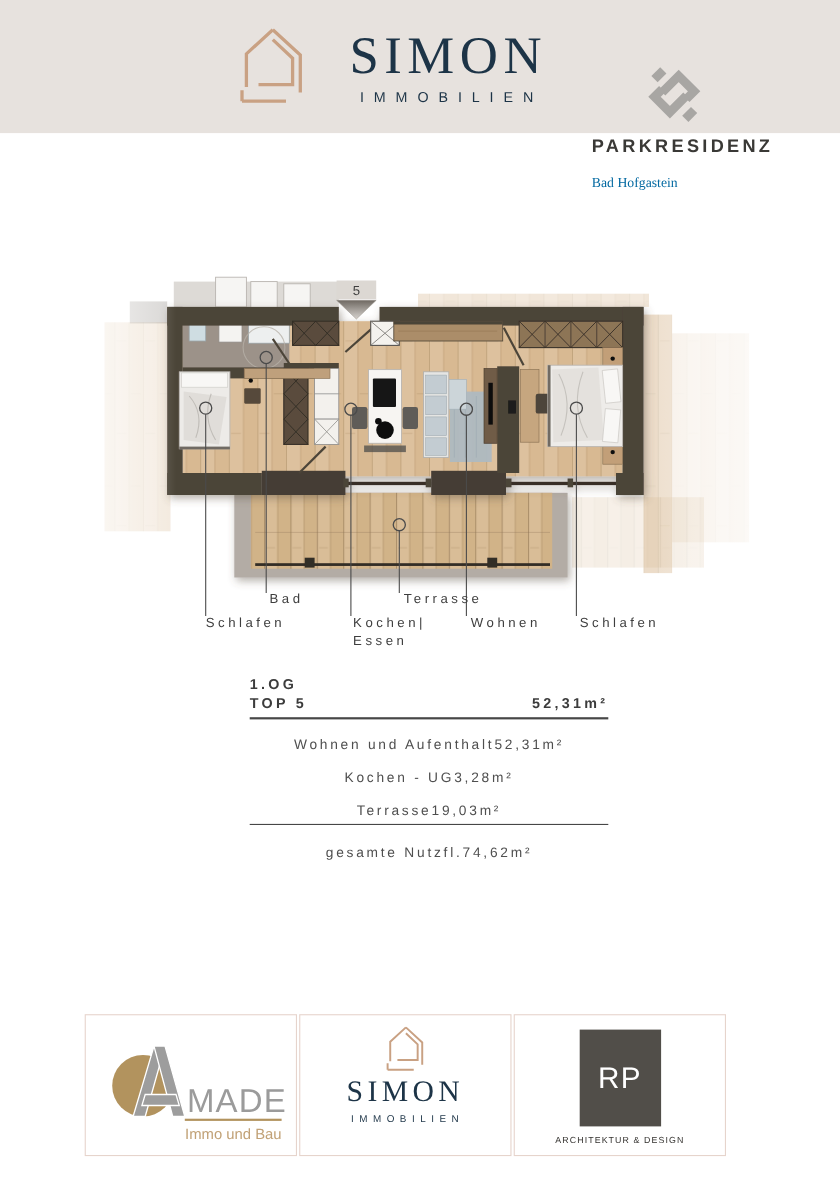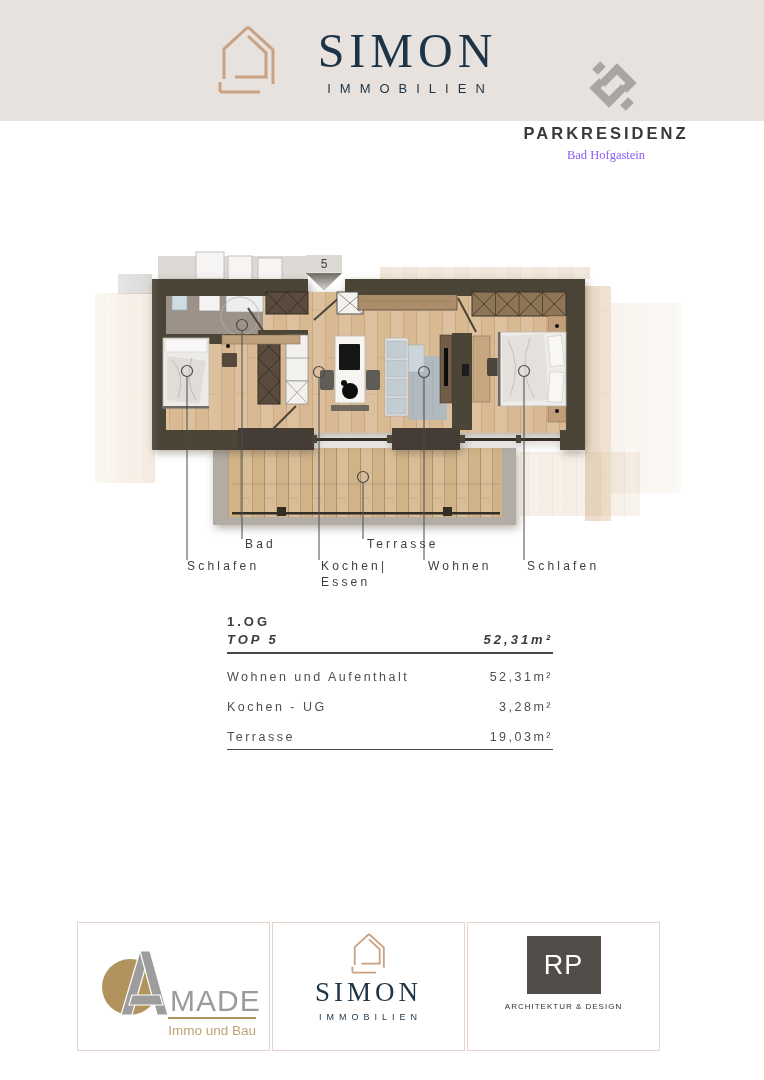--- a/index.html
+++ b/index.html
@@ -11,58 +11,57 @@
   
   .header-band { position:absolute; left:0; top:0; width:764px; height:121px; background:#e7e2de; }
   .brand-house { position:absolute; left:216px; top:22px; width:64px; height:74px; }
   .brand-text { position:absolute; left:305px; top:26px; width:205px; text-align:center; }
   .brand-name {
     font-family:"Liberation Serif", serif; font-size:48px; line-height:50px;
     color:#1d3447; letter-spacing:5px; font-weight:500;
   }
   .brand-sub { font-size:13px; letter-spacing:9px; color:#1d3447; margin-top:5px; padding-left:6px; }
   .knot { position:absolute; left:584px; top:57px; width:58px; height:58px; }
-  .project { position:absolute; left:514px; top:124px; width:184px; text-align:center; }
+  .project { position:absolute; left:538px; top:124px; width:184px; text-align:left; }
   .project-name { font-size:16.5px; font-weight:bold; letter-spacing:3px; color:#3a3936; }
-  .project-loc  { font-family:"Liberation Serif", serif; font-size:12.5px; color:#8b5cf6; margin-top:5px; }
+  .project-loc  { font-family:"Liberation Serif", serif; font-size:12.5px; color:#0369a1; margin-top:16px; }
   
   .plan { position:absolute; left:0; top:248px; width:764px; height:352px; }
   .plan text { font-family:"Liberation Sans", sans-serif; }
   .room-label { font-size:12px; letter-spacing:3.2px; fill:#3e3e3e; }
   
   .area-table { position:absolute; left:212px; top:614px; width:326px; color:#4a4a4a;margin-left:15px; }
   .t-floor { font-size:13px; font-weight:bold; letter-spacing:3px; color:#3c3c3c; }
   .t-head {
     display:flex; justify-content:space-between; font-size:13px; font-weight:bold;
     letter-spacing:3px; color:#3c3c3c; margin-top:3px; padding-bottom:5px;
     border-bottom:2px solid #474747;
-    font-style:italic;
   }
   .t-row {
-    display:flex; justify-content:space-between; font-size:12.5px;
+    display:flex; justify-content:center; font-size:12.5px;
     letter-spacing:2.5px; margin-top:16px; color:#4f4f4f;
   }
   .t-row.underlined { padding-bottom:5px; border-bottom:1.5px solid #474747; }
   .t-row.total { margin-top:18px; }
   
   .footer { position:absolute; left:77px; top:922px; display:flex; gap:2px; }
   .partner-box {
     width:193px; height:129px; border:1px solid #e6d4cc; background:#fff;
     position:relative; box-sizing:border-box;
   }
   .simon-box { display:flex; flex-direction:column; align-items:center; }
   .simon-box .house-small { width:38px; height:44px; margin-top:8px; }
   .simon-box .name {
     font-family:"Liberation Serif", serif; font-size:27px; color:#1d3447;
     letter-spacing:4px; margin-top:2px;
   }
   .simon-box .sub { font-size:9px; letter-spacing:5px; color:#1d3447; margin-top:4px; padding-left:4px; }
   .rp-box { display:flex; flex-direction:column; align-items:center; }
   .rp-square {
-    width:74px; height:58px; background:#514e49; margin-top:13px;
+    width:74px; height:88px; background:#514e49; margin-top:13px;
     display:flex; align-items:center; justify-content:center;
   }
   .rp-initials { color:#ffffff; font-size:27px; letter-spacing:1px; }
   .rp-tagline { font-size:8px; letter-spacing:1px; color:#33312e; font-weight:normal; margin-top:8px; }
 </style>
 </head>
 <body>
 
 <div class="page">
 
@@ -315,20 +314,24 @@
       <span>52,31m²</span>
     </div>
     <div class="t-row">
       <span>Kochen - UG</span>
       <span>3,28m²</span>
     </div>
     <div class="t-row underlined">
       <span>Terrasse</span>
       <span>19,03m²</span>
     </div>
+    <div class="t-row total">
+      <span>gesamte Nutzfl.</span>
+      <span>74,62m²</span>
+    </div>
   </div>
 
   <div class="footer">
 
     <div class="partner-box">
       <svg width="191" height="127" viewBox="0 0 191 127">
         <circle cx="52" cy="64" r="28" fill="#b2935e"></circle>
         <polygon points="43,92 62,28 72,28 54,92" fill="#9d9d9d" stroke="#ffffff" stroke-width="1.2"></polygon>
         <polygon points="62,28 72,28 90,92 79,92" fill="#9d9d9d" stroke="#ffffff" stroke-width="1.2"></polygon>
         <polygon points="54,72 82,72 85,82 51,82" fill="#9d9d9d" stroke="#ffffff" stroke-width="1.2"></polygon>

